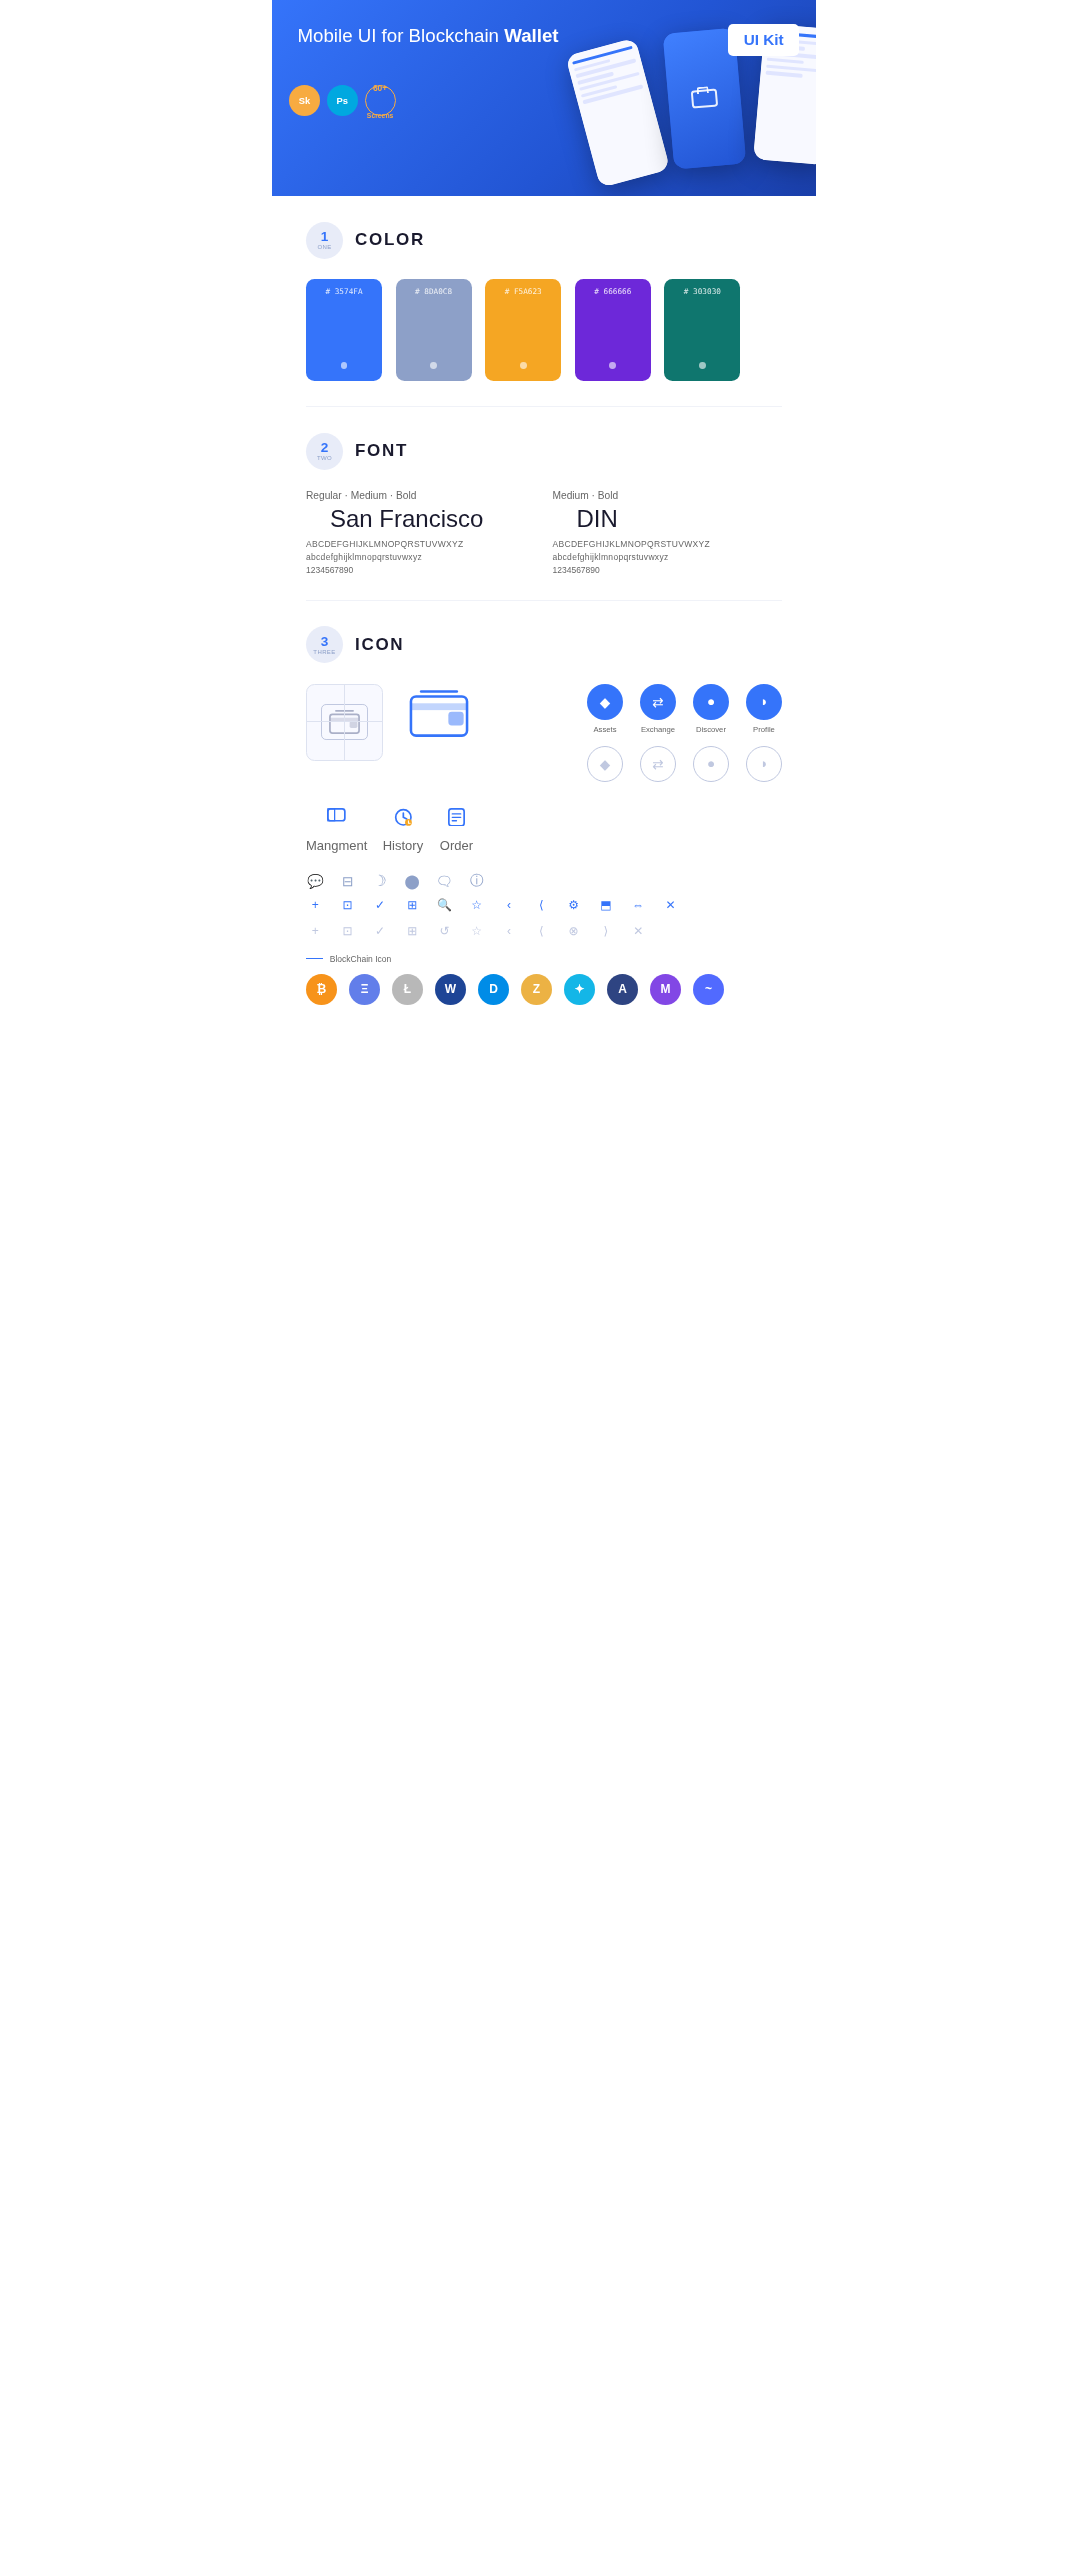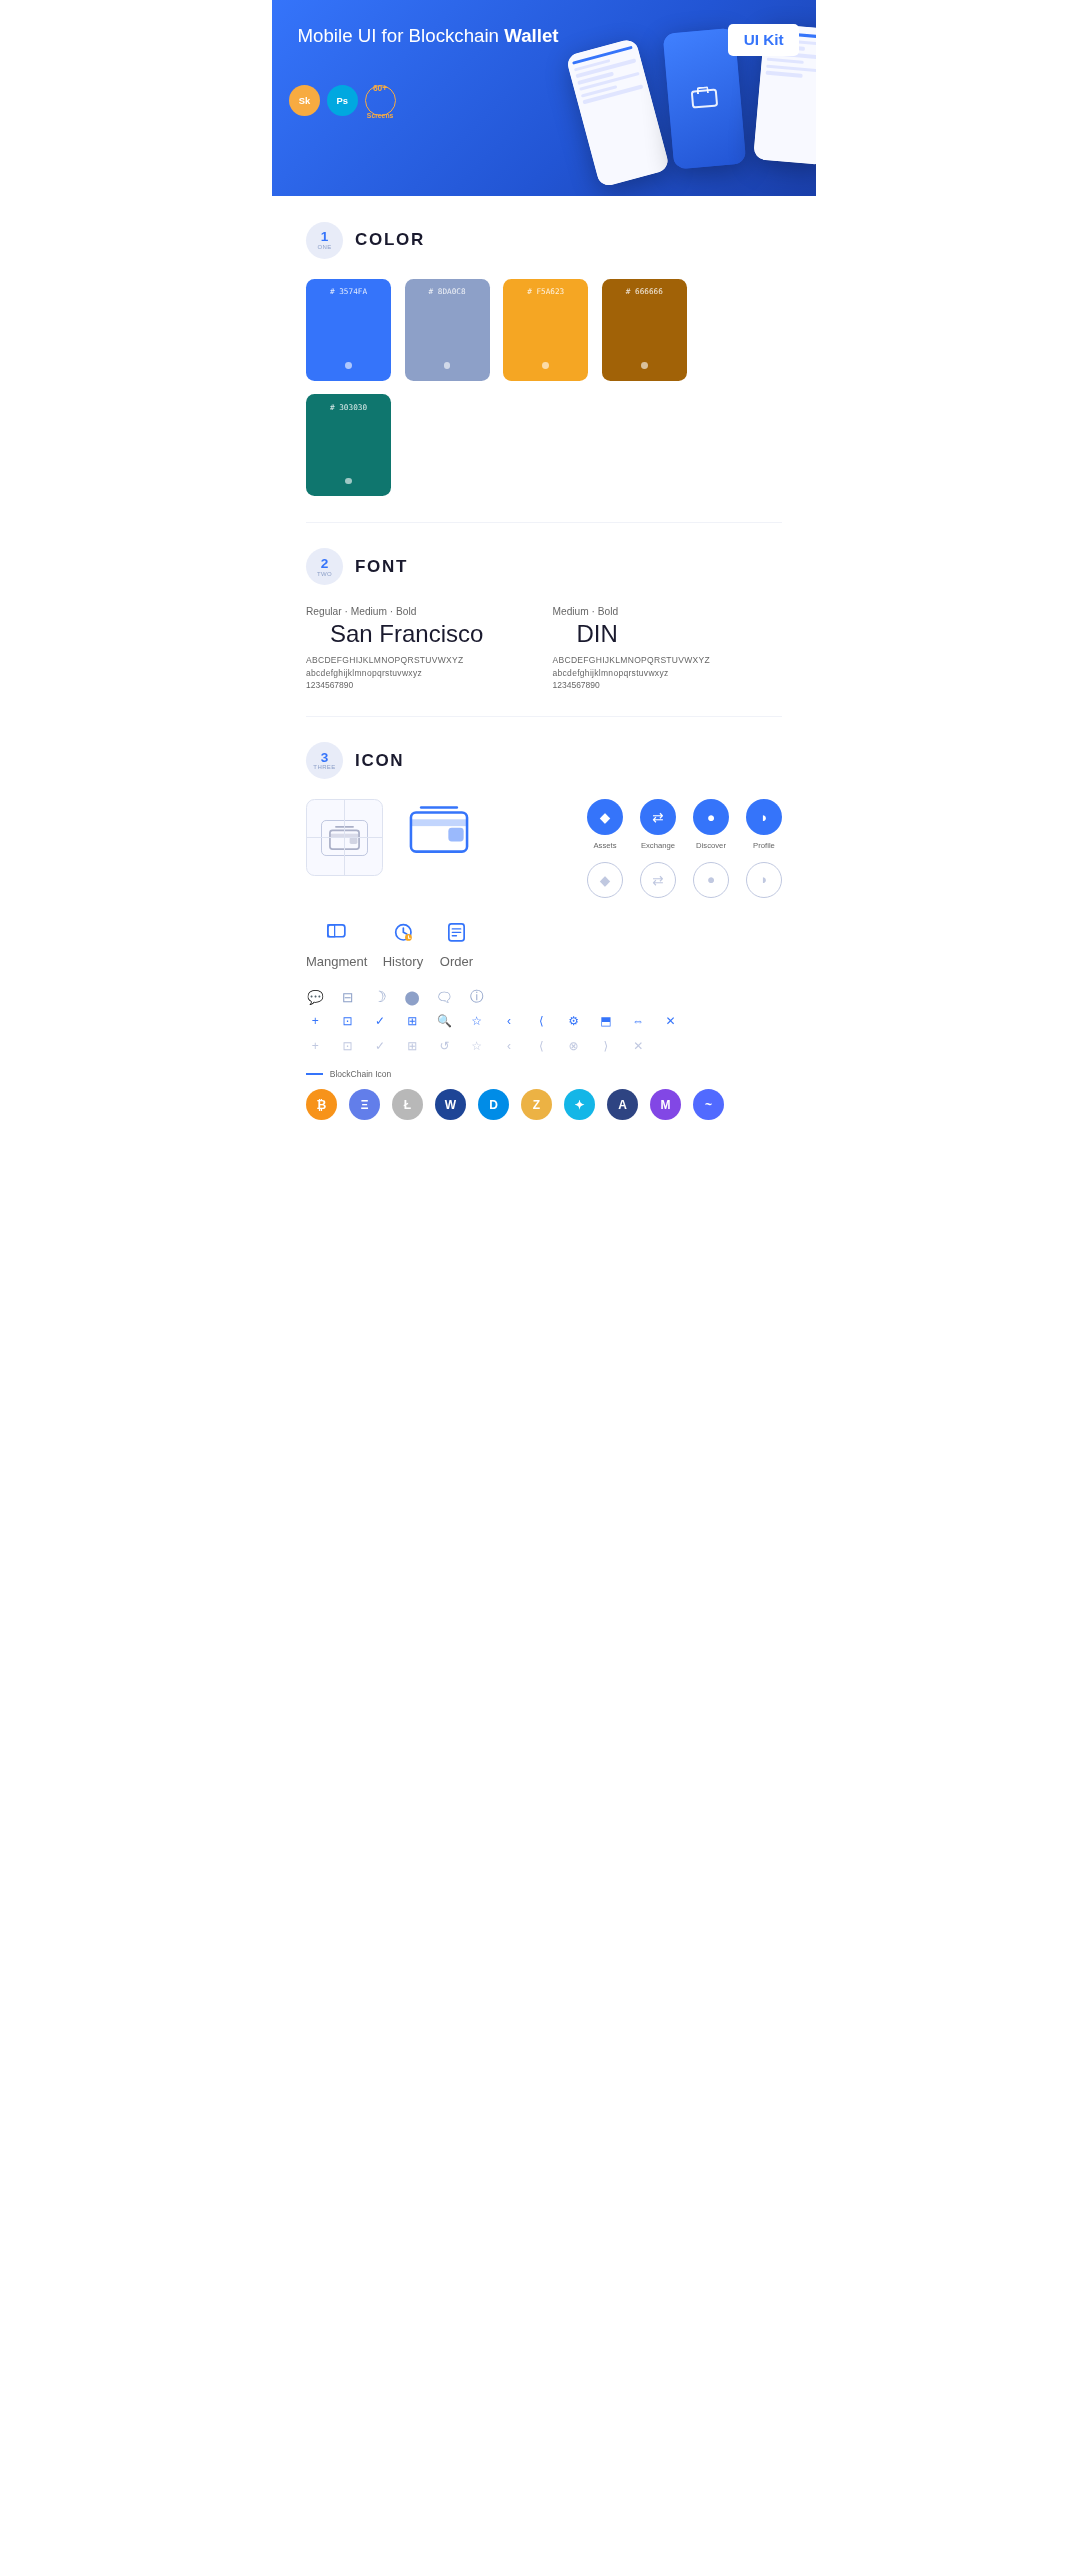--- a/index.html
+++ b/index.html
@@ -163,21 +163,21 @@
       letter-spacing: 1.7px;
     }
 
     
     .color-swatches {
       display: flex;
       gap: 13.6px;
       flex-wrap: wrap;
     }
     .color-swatch {
-      width: 85px;
+      width: 76px;
       height: 102px;
       border-radius: 8.5px;
       display: flex;
       flex-direction: column;
       align-items: center;
       justify-content: flex-end;
       padding-bottom: 12px;
       position: relative;
     }
     .color-swatch-label {
@@ -430,21 +430,21 @@
       <div class="color-swatch" style="background: rgb(141, 160, 200);">
     <span class="color-swatch-label">#
 8DA0C8</span>
     <div class="color-swatch-dot"></div>
   </div>
       <div class="color-swatch" style="background: rgb(245, 166, 35);">
     <span class="color-swatch-label">#
 F5A623</span>
     <div class="color-swatch-dot"></div>
   </div>
-      <div class="color-swatch" style="background: #a16207;">
+      <div class="color-swatch" style="background: #6d28d9;">
     <span class="color-swatch-label">#
 666666</span>
     <div class="color-swatch-dot"></div>
   </div>
       <div class="color-swatch" style="background: #0f766e;">
     <span class="color-swatch-label">#
 303030</span>
     <div class="color-swatch-dot"></div>
   </div>
     </div>

